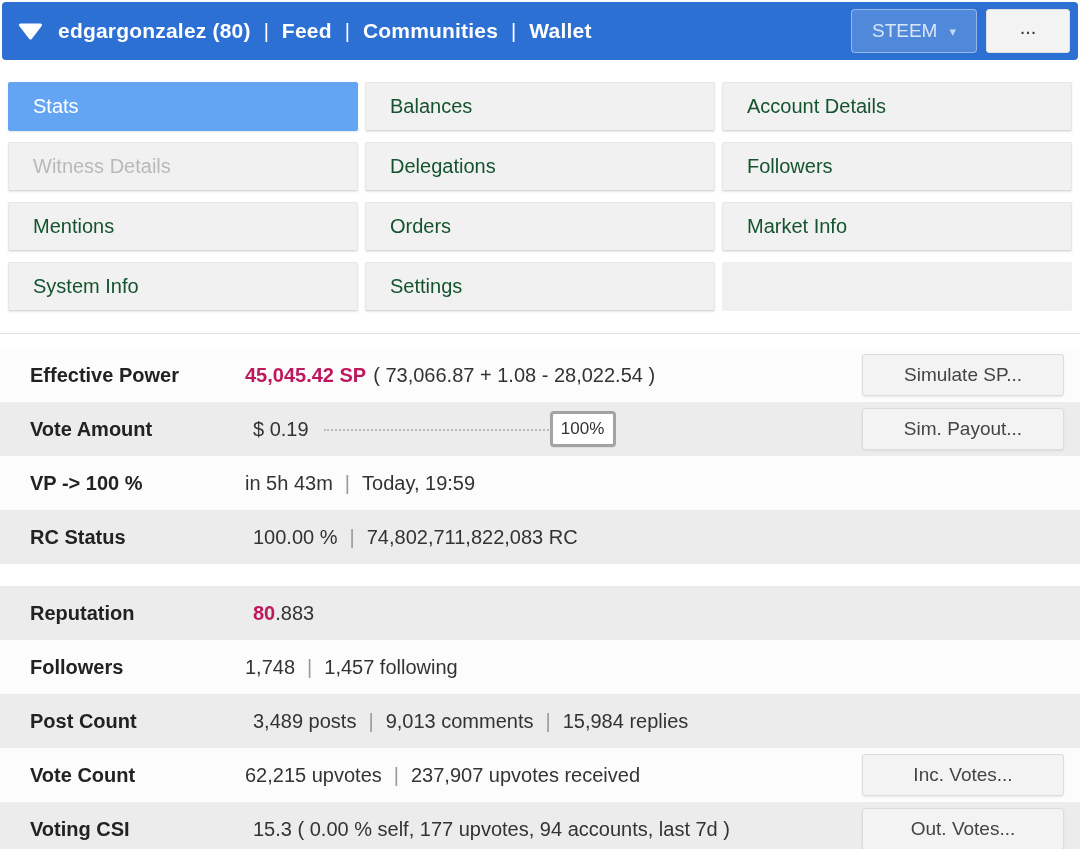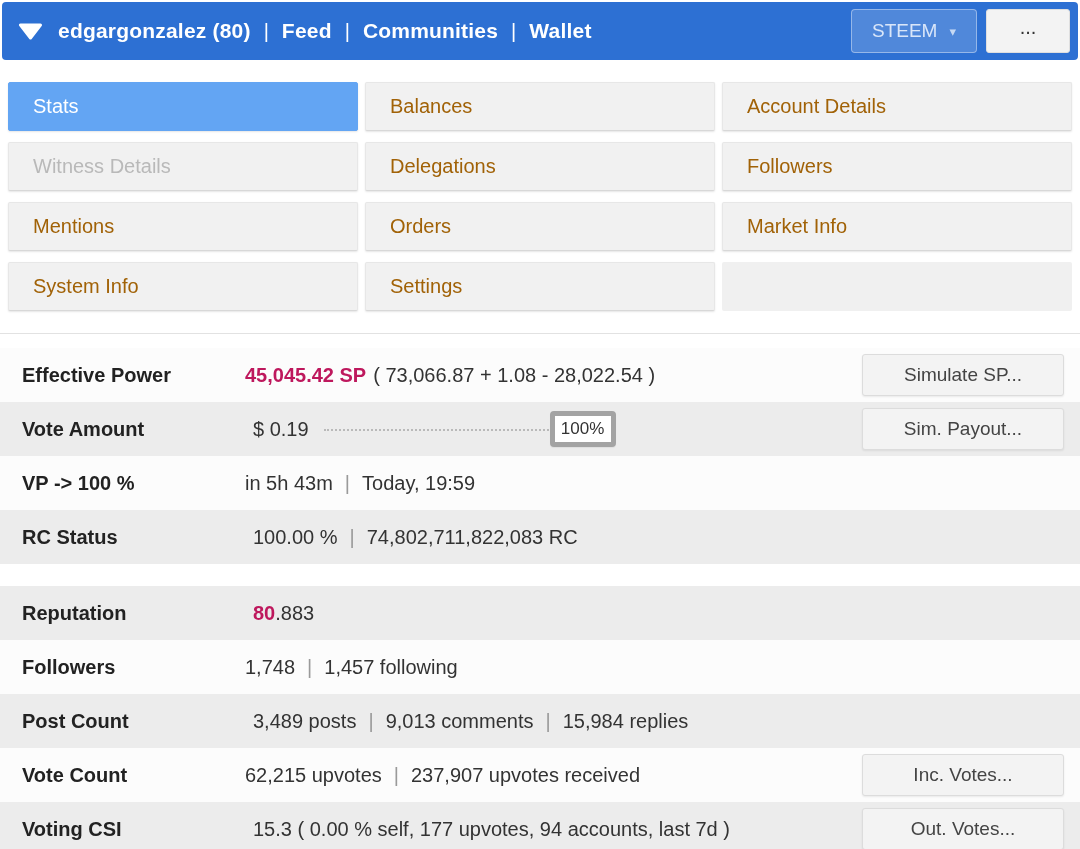--- a/index.html
+++ b/index.html
@@ -69,21 +69,21 @@
   .tab {
     height: 49px;
     background: #f1f1f1;
     border: 1px solid #e7e7e7;
     border-bottom-color: #d8d8d8;
     box-shadow: 0 1px 2px rgba(0,0,0,0.10);
     border-radius: 2px;
     display: flex; align-items: center;
     padding-left: 24px;
     font-size: 20px;
-    color: #a16207;
+    color: #14532d;
     cursor: pointer;
     user-select: none;
   }
   .tab.active {
     background: #63a5f3;
     border-color: #63a5f3;
     color: #ffffff;
   }
   .tab.disabled { color: #b9b9b9; }
   .tab-filler {
@@ -98,21 +98,21 @@
     align-items: center;
     height: 54px;
     position: relative;
     background: #fcfcfc;
   }
   .row.even { background: #ececec; gap: 8px; }
   .row-gap { height: 22px; background: #ffffff; }
   .cell.label {
     width: 245px;
     flex-shrink: 0;
-    padding-left: 22px;
+    padding-left: 30px;
     font-weight: 700;
     font-size: 20px;
     color: #222;
     white-space: nowrap;
   }
   .cell.value {
     font-size: 20px;
     color: #333;
     display: flex;
     align-items: center;
@@ -142,21 +142,21 @@
   .slider { position: relative; width: 292px; height: 40px; margin-left: 15px; }
   .slider-track {
     position: absolute; left: 0; right: 4px; top: 50%;
     border-top: 2px dotted #b9b9b9;
   }
   .slider-label {
     position: absolute; right: 0; top: 50%;
     transform: translateY(-50%);
     width: 66px; height: 36px;
     background: #ffffff;
-    border: 5px solid #a3a3a3;
+    border: 3px solid #a3a3a3;
     border-radius: 4px;
     box-shadow: 0 1px 1px rgba(0,0,0,0.06);
     display: flex; align-items: center; justify-content: center;
     font-size: 17px; color: #333;
     cursor: grab;
   }
 </style>
 </head>
 <body>
 

